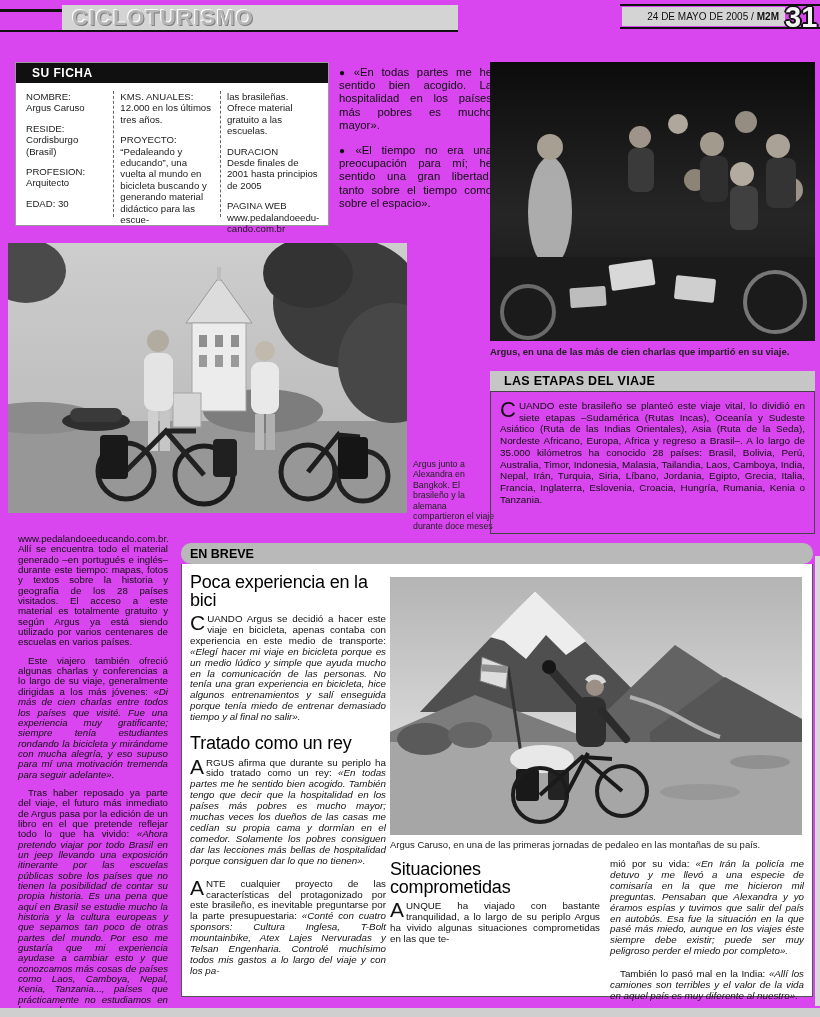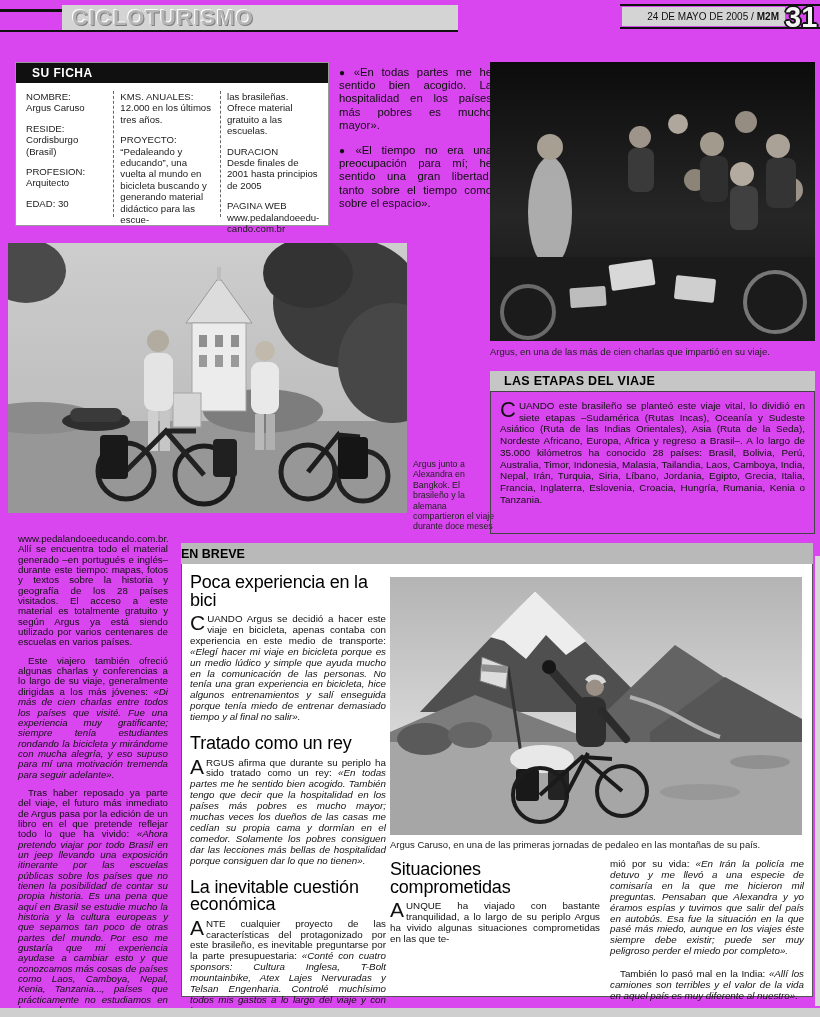--- a/index.html
+++ b/index.html
@@ -28,40 +28,40 @@
   .f-label{color:#222;}
   
   .quotes{position:absolute;left:339px;top:66px;width:153px;font-size:11.3px;line-height:13.2px;
         color:#0f0f0f;text-align:justify;}
   .quote{margin-bottom:12px;}
   .bullet{font-size:10px;margin-right:4px;}
   
   .photo{position:absolute;overflow:hidden;background:#888;}
   .photo svg{display:block;}
   .photo-crowd{left:490px;top:62px;width:325px;height:279px;}
-  .cap-crowd{position:absolute;left:490px;top:346px;width:325px;font-size:9.5px;color:#222;}
+  .cap-crowd{position:absolute;left:490px;top:346px;width:325px;font-size:9.5px;color:#222;font-weight:bold;}
   .photo-bkk{left:8px;top:243px;width:399px;height:270px;}
   .cap-bkk{position:absolute;left:413px;top:459px;width:84px;font-size:8.8px;line-height:10.4px;color:#222;}
   
   .etapas-bar{position:absolute;left:490px;top:371px;width:325px;height:20px;background:#c6c6c6;
         display:flex;align-items:center;padding-left:14px;box-sizing:border-box;
         font-size:12.5px;font-weight:bold;letter-spacing:.3px;color:#000;}
   .etapas-box{position:absolute;left:490px;top:391px;width:325px;height:143px;border:1px solid #444;
         box-sizing:border-box;padding:8px 9px;font-size:9.9px;line-height:11.7px;text-align:justify;color:#111;}
   .dropcap{float:left;font-size:22px;line-height:19px;padding-right:3px;font-weight:400;}
   
   .left-art{position:absolute;left:10px;top:526px;width:166px;font-size:9.7px;line-height:10.35px;
         text-align:justify;color:#111;}
   .left-art p{margin:8px;}
   .indent{text-indent:10px;}
   .it{font-style:italic;}
   
   .breve-bar{position:absolute;left:181px;top:543px;width:632px;height:21px;background:#b9b9b9;
-        display:flex;align-items:center;box-sizing:border-box;
-        font-size:12.5px;font-weight:bold;color:#000;}
+        display:flex;align-items:center;padding-left:9px;box-sizing:border-box;
+        font-size:12.5px;font-weight:bold;color:#000;border-radius:10px;}
   .breve-box{position:absolute;left:181px;top:564px;width:632px;height:433px;border:1px solid #555;
         border-top:none;box-sizing:border-box;background:#fff;}
   .b-col1{position:absolute;left:8px;top:10px;width:196px;}
   .b-h{font-size:18px;line-height:17.5px;font-weight:400;letter-spacing:-.2px;margin:0 0 5px;color:#000;}
   .b-p{font-size:9.8px;line-height:10.9px;text-align:justify;margin:0 0 12px;color:#111;}
   .b-drop{float:left;font-size:21px;line-height:18px;padding-right:2px;}
   .photo-mtn{left:208px;top:13px;width:412px;height:258px;}
   .cap-mtn{position:absolute;left:208px;top:275px;width:412px;font-size:9.5px;color:#222;}
   .b-col2{position:absolute;left:208px;top:297px;width:210px;}
   .b-col3{position:absolute;left:428px;top:295px;width:194px;}
@@ -236,21 +236,20 @@
 
   <div class="breve-bar">
     <span>EN BREVE</span>
   </div>
   <div class="breve-box">
     <div class="b-col1">
       <h3 class="b-h">Poca experiencia en la bici</h3>
       <p class="b-p"><span class="b-drop">C</span><span>UANDO Argus se decidió a hacer este viaje en bicicleta, apenas contaba con experiencia en este medio de transporte: </span><span class="it">«Elegí hacer mi viaje en bicicleta porque es un medio lúdico y simple que ayuda mucho en la comunicación de las personas. No tenía una gran experiencia en bicicleta, hice algunos entrenamientos y salí enseguida porque tenía miedo de entrenar demasiado tiempo y al final no salir».</span></p>
       <h3 class="b-h">Tratado como un rey</h3>
       <p class="b-p"><span class="b-drop">A</span><span>RGUS afirma que durante su periplo ha sido tratado como un rey: </span><span class="it">«En todas partes me he sentido bien acogido. También tengo que decir que la hospitalidad en los países más pobres es mucho mayor; muchas veces los dueños de las casas me cedían su propia cama y dormían en el comedor. Solamente los pobres consiguen dar las lecciones más bellas de hospitalidad porque consiguen dar lo que no tienen».</span></p>
-      <h3 class="b-h">La inevitable cuestión económica</h3>
       <p class="b-p"><span class="b-drop">A</span><span>NTE cualquier proyecto de las características del protagonizado por este brasileño, es inevitable preguntarse por la parte presupuestaria: </span><span class="it">«Conté con cuatro sponsors: Cultura Inglesa, T-Bolt mountainbike, Atex Lajes Nervuradas y Telsan Engenharia. Controlé muchísimo todos mis gastos a lo largo del viaje y con los pa-</span></p>
     </div>
 
     <div class="photo photo-mtn" style="position:absolute;">
       <svg width="412" height="258" viewBox="0 0 412 258" xmlns="http://www.w3.org/2000/svg">
         <defs>
           <linearGradient id="gmsky" x1="0" y1="0" x2="0" y2="1">
             <stop offset="0" stop-color="#b4b4b4"></stop>
               <stop offset="1" stop-color="#dadada"></stop>
           </linearGradient>

